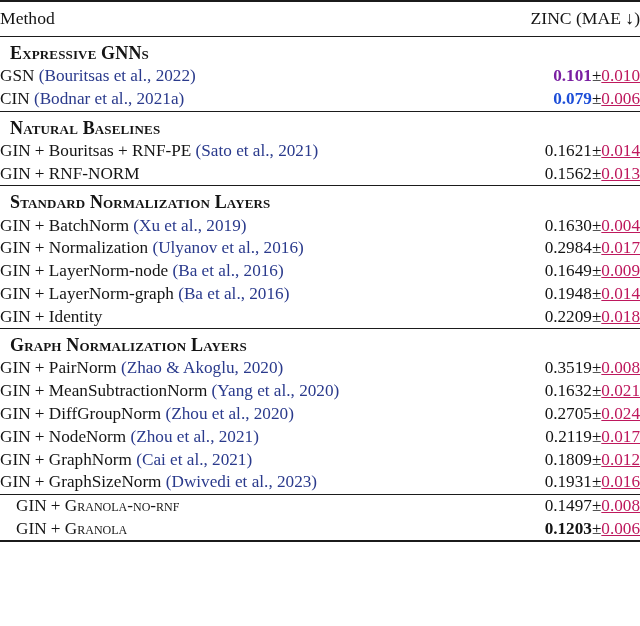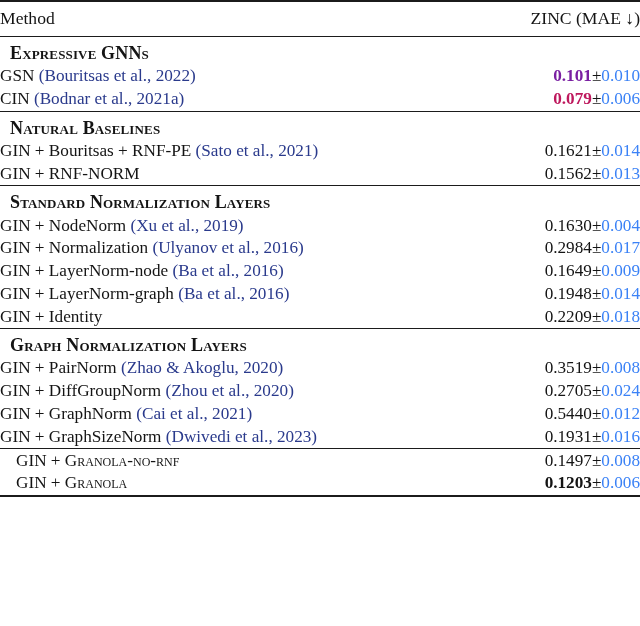--- a/index.html
+++ b/index.html
@@ -108,23 +108,23 @@
 
   .cite {
     color: #2a3a8c;
   }
   .smallcaps {
     font-variant: small-caps;
   }
   .val-main { }
   .val-main.bold { font-weight: bold; margin-top: 16px; }
   .val-main.purple { color: #7a1fa2; font-weight: bold; }
-  .val-main.red { color: #be185d; font-weight: bold; }
+  .val-main.red { color: #1d4ed8; font-weight: bold; }
   .pm { font-weight: normal; color: #141414; }
-  .val-err { font-weight: normal; color: #3b82f6; }
+  .val-err { font-weight: normal; color: #be185d; text-decoration: underline; }
 </style>
 </head>
 <body>
 
 <div id="table-wrap">
   <table class="results">
     <colgroup>
       <col class="c-method">
       <col class="c-value">
     </colgroup>
@@ -164,21 +164,21 @@
           <td class="method-cell"><span>GIN + RNF-NORM</span></td>
           <td class="value-cell"><span class="val-main ">0.1562</span><span class="pm">±</span><span class="val-err">0.013</span></td>
         </tr>
         <tr class="rule-thin">
           <td colspan="2"></td>
         </tr>
         <tr class="section-row first-after-rule">
           <td colspan="2">Standard Normalization Layers</td>
         </tr>
         <tr class="data-row">
-          <td class="method-cell"><span>GIN + NodeNorm </span><span class="cite">(Xu et al., 2019)</span></td>
+          <td class="method-cell"><span>GIN + BatchNorm </span><span class="cite">(Xu et al., 2019)</span></td>
           <td class="value-cell"><span class="val-main ">0.1630</span><span class="pm">±</span><span class="val-err">0.004</span></td>
         </tr>
         <tr class="data-row">
           <td class="method-cell"><span>GIN + Normalization </span><span class="cite">(Ulyanov et al., 2016)</span></td>
           <td class="value-cell"><span class="val-main ">0.2984</span><span class="pm">±</span><span class="val-err">0.017</span></td>
         </tr>
         <tr class="data-row">
           <td class="method-cell"><span>GIN + LayerNorm-node </span><span class="cite">(Ba et al., 2016)</span></td>
           <td class="value-cell"><span class="val-main ">0.1649</span><span class="pm">±</span><span class="val-err">0.009</span></td>
         </tr>
@@ -194,26 +194,34 @@
           <td colspan="2"></td>
         </tr>
         <tr class="section-row first-after-rule">
           <td colspan="2">Graph Normalization Layers</td>
         </tr>
         <tr class="data-row">
           <td class="method-cell"><span>GIN + PairNorm </span><span class="cite">(Zhao &amp; Akoglu, 2020)</span></td>
           <td class="value-cell"><span class="val-main ">0.3519</span><span class="pm">±</span><span class="val-err">0.008</span></td>
         </tr>
         <tr class="data-row">
+          <td class="method-cell"><span>GIN + MeanSubtractionNorm </span><span class="cite">(Yang et al., 2020)</span></td>
+          <td class="value-cell"><span class="val-main ">0.1632</span><span class="pm">±</span><span class="val-err">0.021</span></td>
+        </tr>
+        <tr class="data-row">
           <td class="method-cell"><span>GIN + DiffGroupNorm </span><span class="cite">(Zhou et al., 2020)</span></td>
           <td class="value-cell"><span class="val-main ">0.2705</span><span class="pm">±</span><span class="val-err">0.024</span></td>
         </tr>
         <tr class="data-row">
+          <td class="method-cell"><span>GIN + NodeNorm </span><span class="cite">(Zhou et al., 2021)</span></td>
+          <td class="value-cell"><span class="val-main ">0.2119</span><span class="pm">±</span><span class="val-err">0.017</span></td>
+        </tr>
+        <tr class="data-row">
           <td class="method-cell"><span>GIN + GraphNorm </span><span class="cite">(Cai et al., 2021)</span></td>
-          <td class="value-cell"><span class="val-main ">0.5440</span><span class="pm">±</span><span class="val-err">0.012</span></td>
+          <td class="value-cell"><span class="val-main ">0.1809</span><span class="pm">±</span><span class="val-err">0.012</span></td>
         </tr>
         <tr class="data-row">
           <td class="method-cell"><span>GIN + GraphSizeNorm </span><span class="cite">(Dwivedi et al., 2023)</span></td>
           <td class="value-cell"><span class="val-main ">0.1931</span><span class="pm">±</span><span class="val-err">0.016</span></td>
         </tr>
         <tr class="rule-thin">
           <td colspan="2"></td>
         </tr>
         <tr class="data-row final">
           <td class="method-cell"><span>GIN + </span><span class="smallcaps">Granola-no-rnf</span></td>

